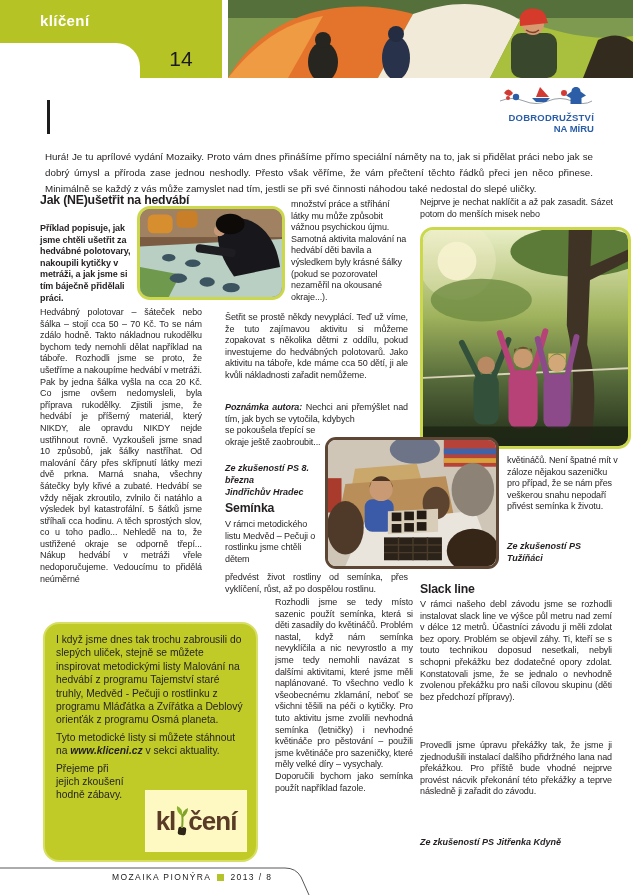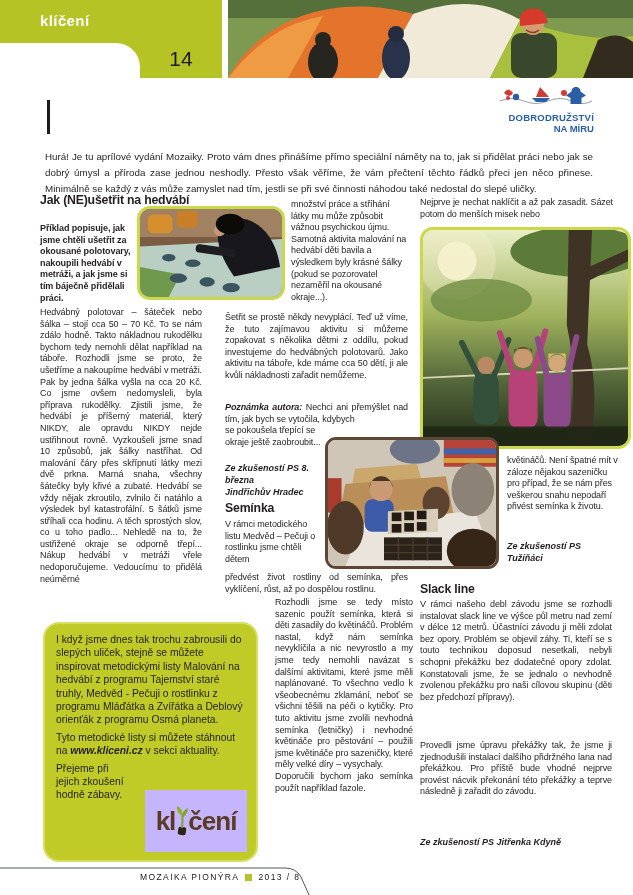--- a/index.html
+++ b/index.html
@@ -35,28 +35,28 @@
   .ph svg{display:block;width:100%;height:100%;}
   .ph-paint{left:137px;top:206px;width:148px;height:94px;border:3px solid #ccd84b;border-radius:13px;}
   .ph-slack{left:420px;top:227px;width:211px;height:222px;border:3px solid #ccd84b;border-radius:13px;}
   .ph-seeds{left:325px;top:437px;width:174px;height:132px;border:3px solid #5d4634;border-radius:11px;z-index:5;}
 
   
   .gbox{left:43px;top:622px;width:215px;height:240px;background:#c0cb28;border:2px solid #d6df63;
         border-radius:16px;box-sizing:border-box;padding:9px 11px;font-size:10.3px;line-height:13.4px;}
   .gbox p{margin:0 0 4px 0;}
   .gbox .link{font-weight:bold;font-style:italic;}
-  .kl-logo{position:absolute;right:9px;bottom:8px;width:102px;height:62px;background:#c4b5fd;
+  .kl-logo{position:absolute;right:9px;bottom:8px;width:102px;height:62px;background:#fef9c3;
            display:flex;align-items:center;justify-content:center;}
   .kl-txt{font-size:26px;font-weight:bold;color:#5a3b26;letter-spacing:-1px;line-height:1;}
   .kl-sprout{display:inline-block;width:13px;height:30px;vertical-align:-4px;}
 
   
   .f-line{left:0;top:860px;width:633px;height:35px;}
-  .f-text{left:112px;top:872px;font-size:8.5px;letter-spacing:1.4px;color:#1a1a1a;display:flex;align-items:center;margin-left:28px;}
+  .f-text{left:112px;top:872px;font-size:8.5px;letter-spacing:1.4px;color:#1a1a1a;display:flex;align-items:center;}
   .f-sq{display:inline-block;width:7px;height:7px;background:#b5c32a;margin:0 6px;}
 </style>
 </head>
 <body>
 
 <div class="page">
 
   <div class="abs hdr-green"></div>
   <div class="abs hdr-notch"></div>
   <div class="abs brand">klíčení</div>
@@ -95,21 +95,21 @@
     </svg>
     <div class="l1">DOBRODRUŽSTVÍ</div>
     <div class="l2">NA MÍRU</div>
   </div>
 
   <div class="abs title-bar"></div>
 
   <div class="abs intro">Hurá! Je tu aprílové vydání Mozaiky. Proto vám dnes přinášíme přímo speciální náměty na to, jak si přidělat práci nebo jak se dobrý úmysl a příroda zase jednou neshodly. Přesto však věříme, že vám přečtení těchto řádků přeci jen něco přinese. Minimálně se každý z vás může zamyslet nad tím, jestli se při své činnosti náhodou také nedostal do slepé uličky.</div>
 
   <div class="abs h2" style="left:40px;top:194px;width:160px;">Jak (NE)ušetřit na hedvábí</div>
-  <div class="abs t rag lead" style="left:40px;top:223px;width:96px;">Příklad popisuje, jak jsme chtěli ušetřit za okousané polotovary, nakoupili hedvábí v metráži, a jak jsme si tím báječně přidělali práci.</div>
+  <div class="abs t rag lead" style="left:40px;top:223px;width:96px;">Příklad popisuje, jak jsme chtěli ušetřit za hedvábné polotovary, nakoupili kytičky v metráži, a jak jsme si tím báječně přidělali práci.</div>
   <div class="abs t" style="left:40px;top:307px;width:162px;height:312px;overflow:hidden;">Hedvábný polotovar – šáteček nebo šálka – stojí cca 50 – 70 Kč. To se nám zdálo hodně. Takto nákladnou rukodělku bychom tedy nemohli dělat například na táboře. Rozhodli jsme se proto, že ušetříme a nakoupíme hedvábí v metráži. Pak by jedna šálka vyšla na cca 20 Kč. Co jsme ovšem nedomysleli, byla příprava rukodělky. Zjistili jsme, že hedvábí je příšerný materiál, který NIKDY, ale opravdu NIKDY nejde ustřihnout rovně. Vyzkoušeli jsme snad 10 způsobů, jak šálky nastříhat. Od malování čáry přes skřípnutí látky mezi dvě prkna. Marná snaha, všechny šátečky byly křivé a zubaté. Hedvábí se vždy nějak zkroutilo, zvlnilo či natáhlo a výsledek byl katastrofální. 5 šátků jsme stříhali cca hodinu. A těch sprostých slov, co u toho padlo... Nehledě na to, že ustřižené okraje se odporně třepí... Nákup hedvábí v metráži vřele nedoporučujeme. Vedoucímu to přidělá neúměrné</div>
 
   <div class="abs ph ph-paint">
     <svg viewBox="0 0 148 94" preserveAspectRatio="none">
       <rect width="148" height="94" fill="#7b5b41"></rect>
       <rect x="0" y="0" width="148" height="30" fill="#a08162"></rect>
       <rect x="8" y="6" width="26" height="20" rx="6" fill="#d78e2f"></rect>
       <rect x="38" y="2" width="22" height="18" rx="5" fill="#c97f28"></rect>
       <polygon points="0,40 148,32 148,94 0,94" fill="#b9cfc4"></polygon>
       <polygon points="0,62 42,70 30,94 0,94" fill="#6f9a4e"></polygon>

